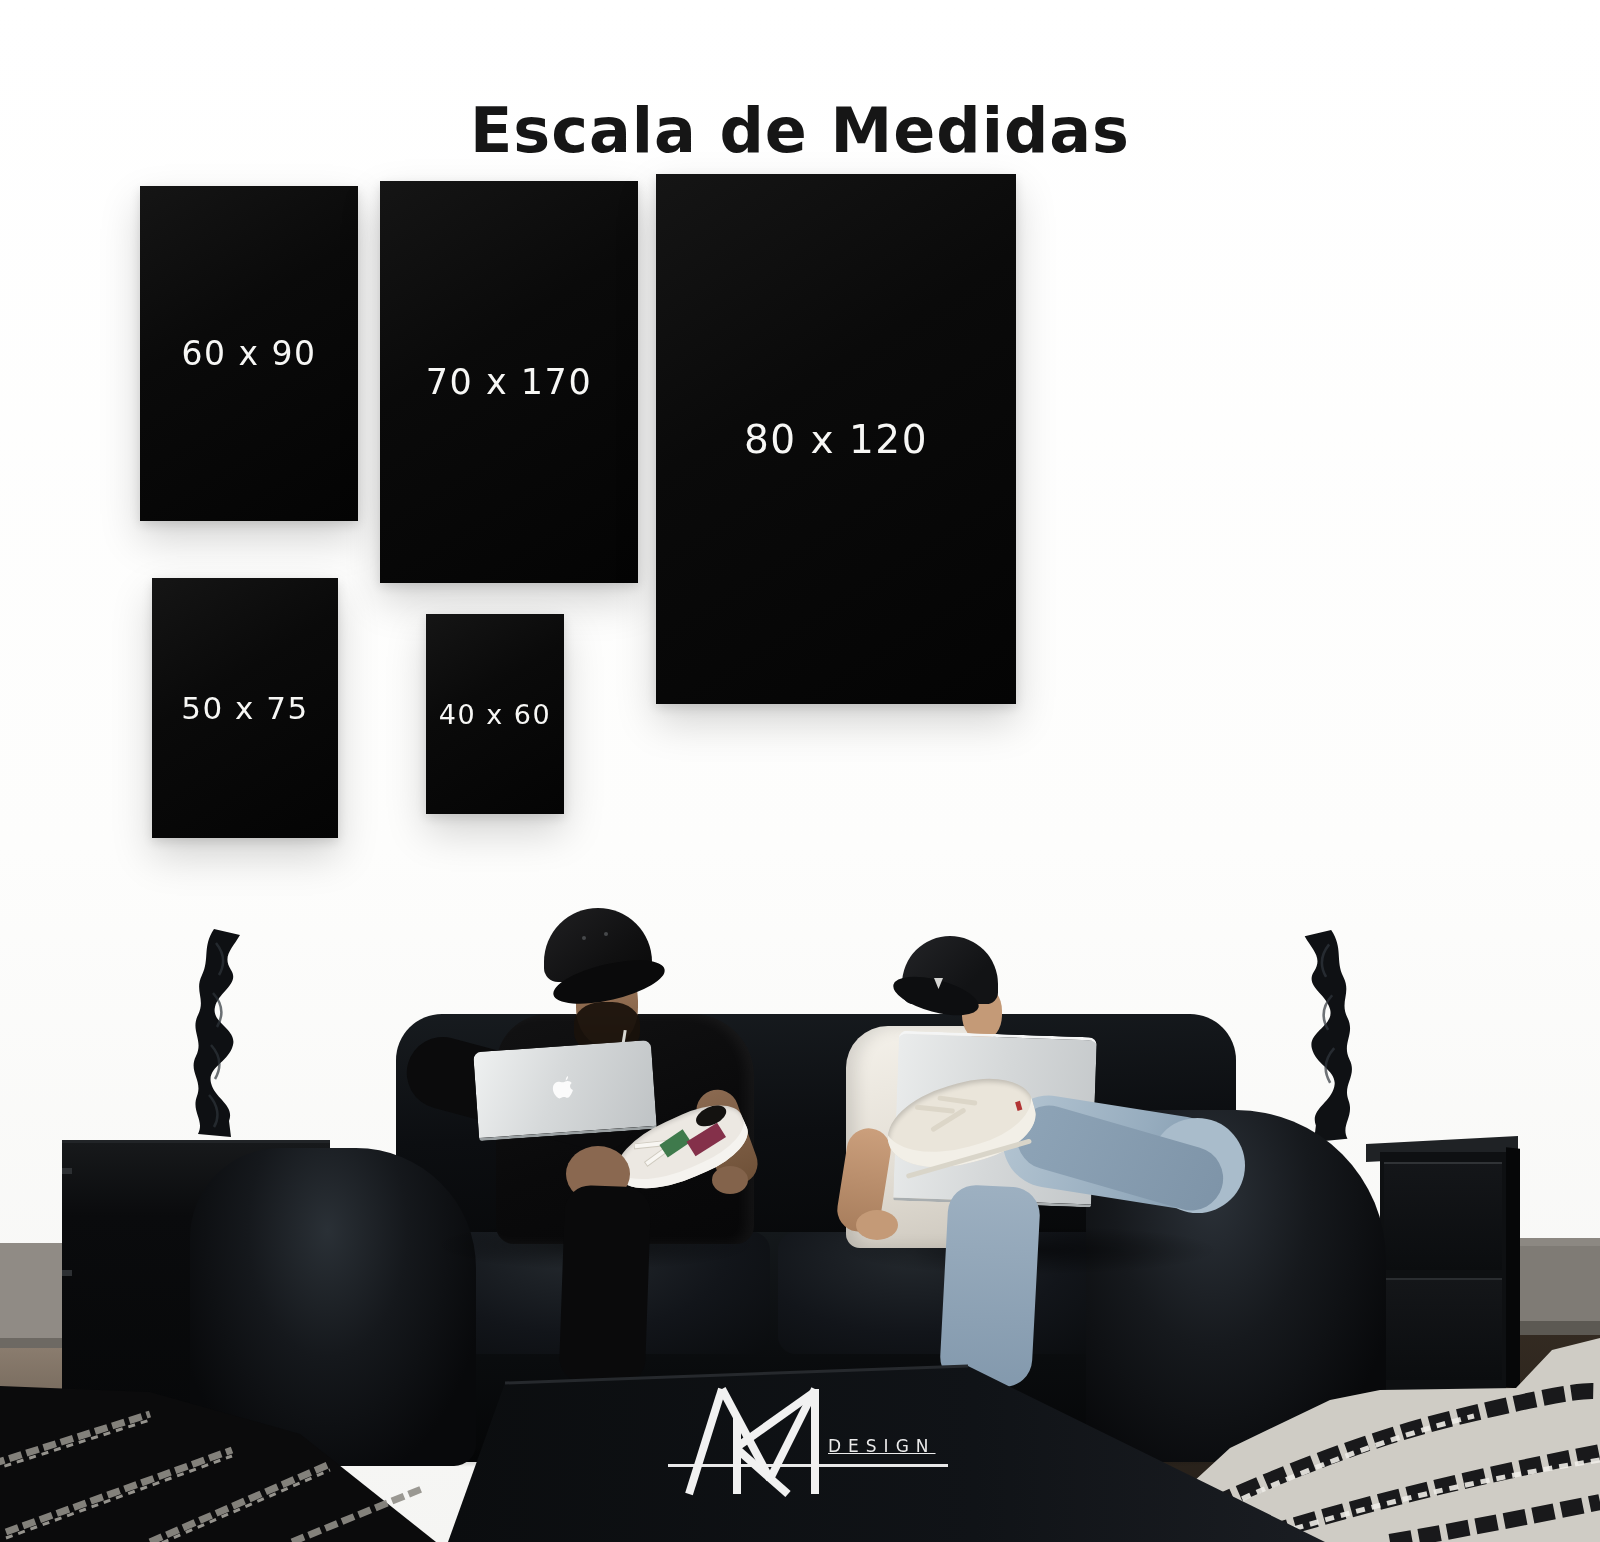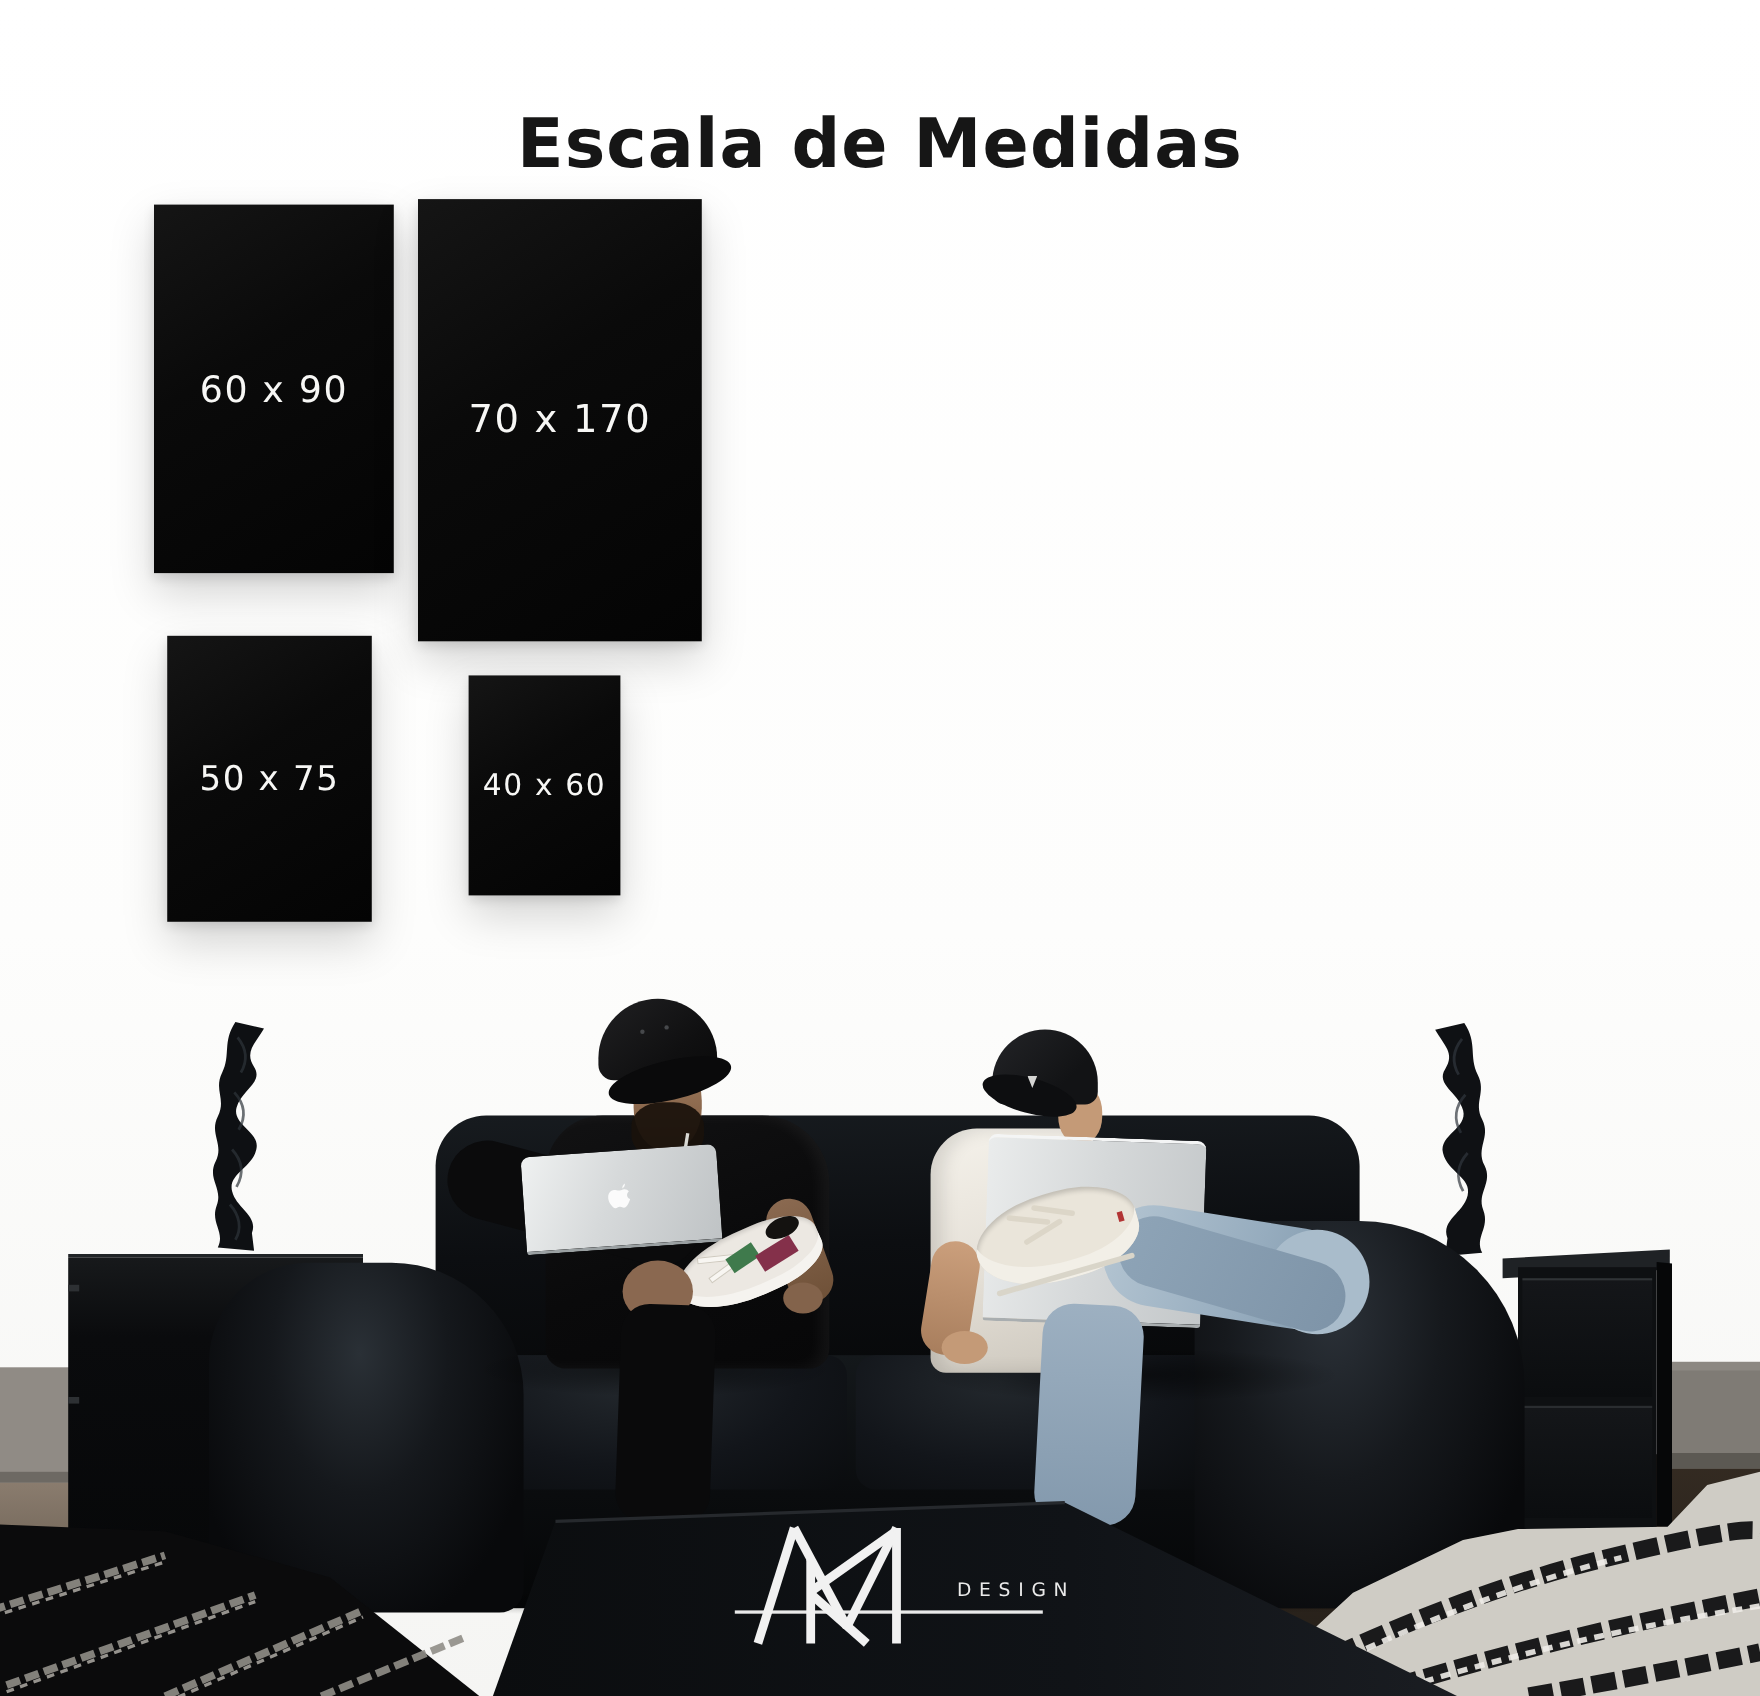--- a/index.html
+++ b/index.html
@@ -125,37 +125,40 @@
   .rm-shoe .lace{position:absolute;width:40px;height:5px;background:#dcd6c8;border-radius:3px;}
   .rl1{left:34px;top:16px;transform:rotate(22deg)}.rl2{left:44px;top:30px;transform:rotate(-16deg)}
   .rl3{left:58px;top:14px;transform:rotate(24deg)}
   .rm-shoe .tag{position:absolute;right:12px;top:34px;width:5px;height:9px;background:#b23434;}
 
   .sit-shadow{border-radius:50%;background:radial-gradient(ellipse,rgba(0,0,0,.5),rgba(0,0,0,0) 70%);}
   .shadow-lm{left:430px;top:1220px;width:330px;height:50px;}
   .shadow-rm{left:840px;top:1225px;width:380px;height:50px;}
 
   
-  #brand-wordmark{position:absolute;left:870px;top:1436px;font-size:17px;letter-spacing:7px;color:#eaeaea;}
+  #brand-wordmark{position:absolute;left:828px;top:1436px;font-size:17px;letter-spacing:7px;color:#eaeaea;text-decoration:underline;}
   .logo-rule{left:668px;top:1464px;width:280px;height:3px;background:#e9e9e9;}
 
   svg{position:absolute;overflow:visible;}
 </style>
 </head>
 <body>
 
 <div id="canvas">
 
   <h1 id="page-title">Escala de Medidas</h1>
 
   <div class="size-rect r0">
     <span>60 x 90</span>
     </div>
   <div class="size-rect r1">
     <span>70 x 170</span>
+    </div>
+  <div class="size-rect r2">
+    <span>80 x 120</span>
     </div>
   <div class="size-rect r4">
     <span>50 x 75</span>
     </div>
   <div class="size-rect r5">
     <span>40 x 60</span>
     </div>
 
   <div class="abs baseboard-l"></div>
   <div class="abs floor-l"></div>

